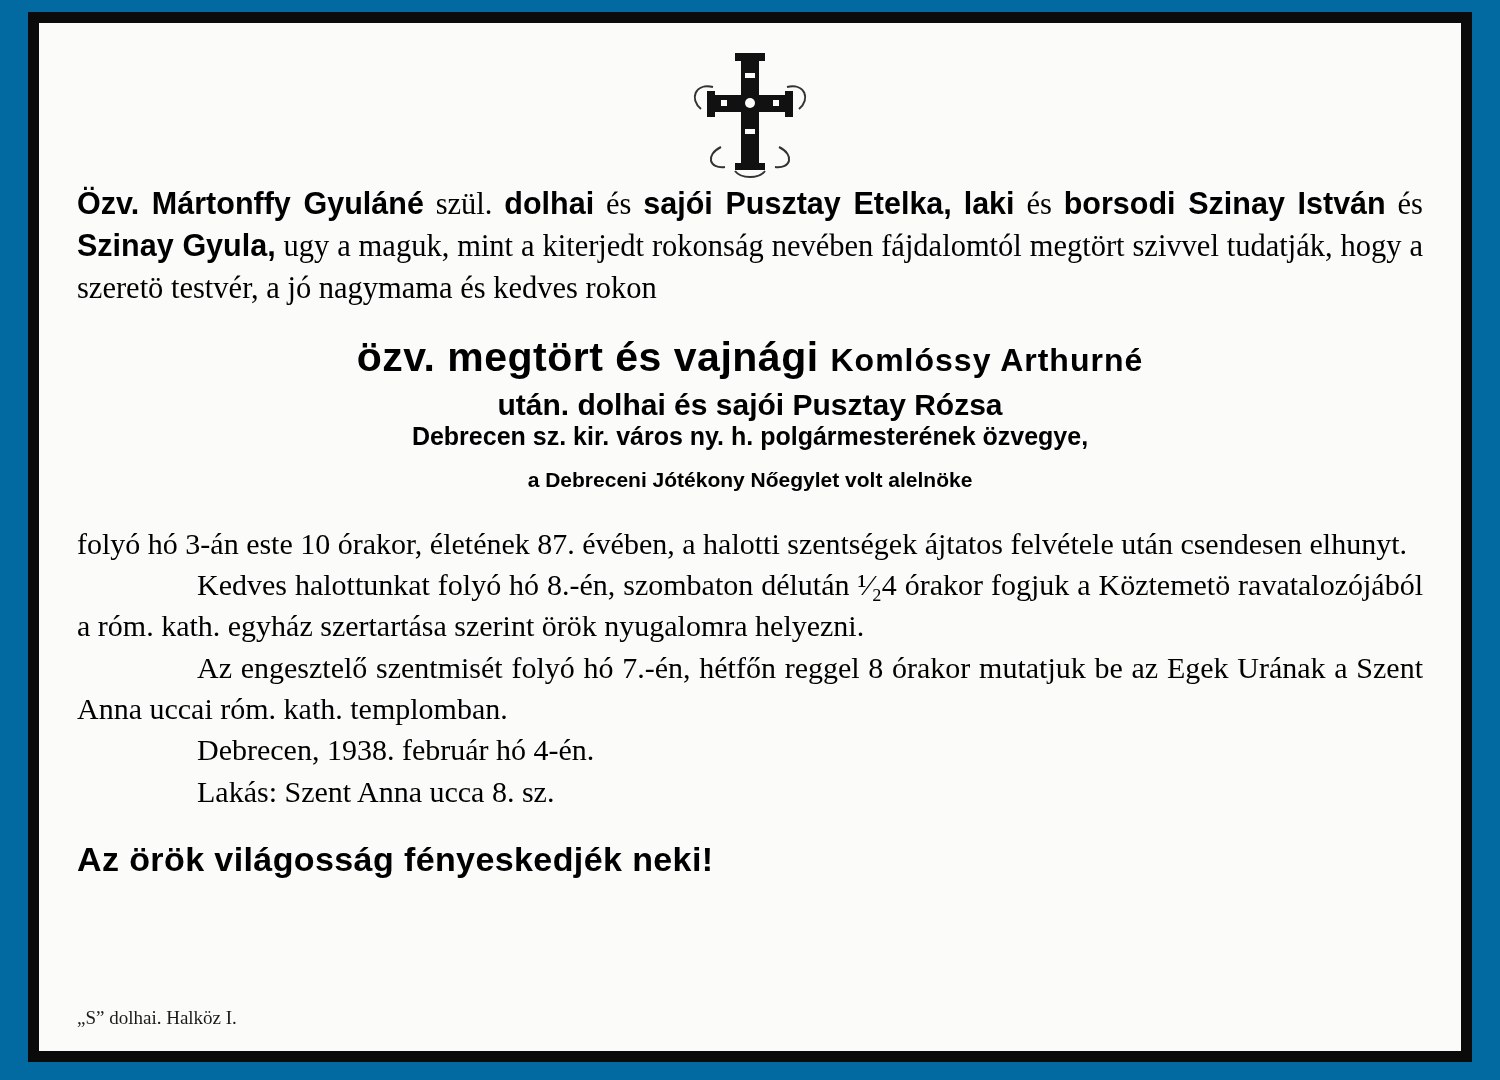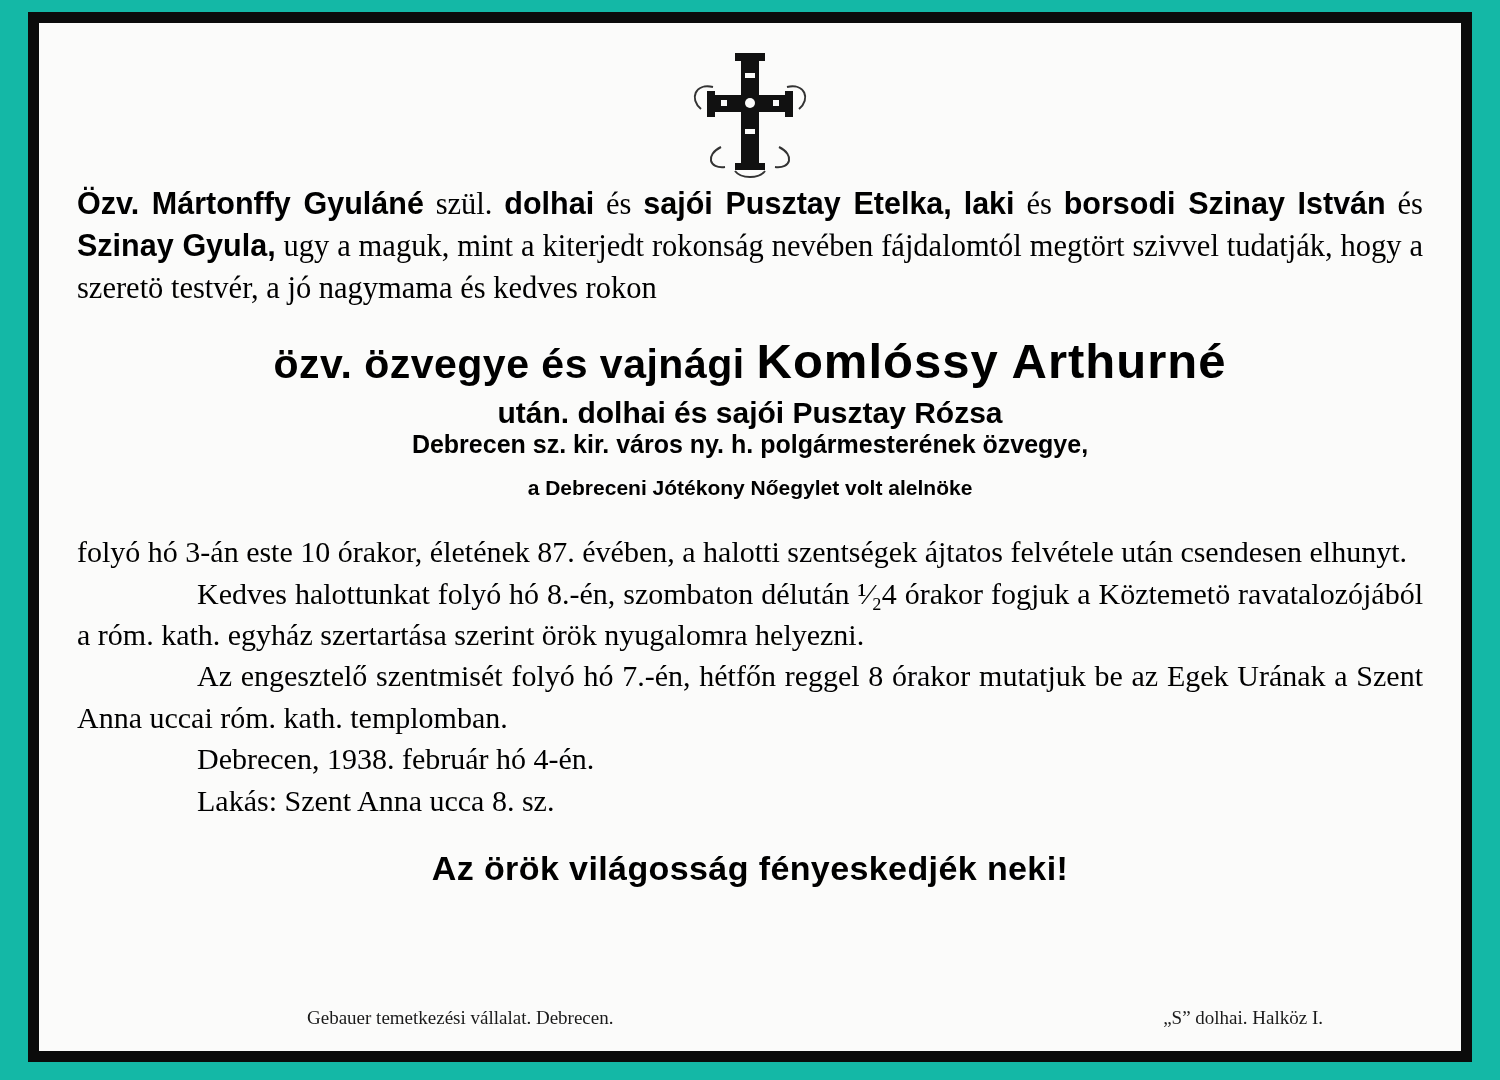--- a/index.html
+++ b/index.html
@@ -11,21 +11,21 @@
     width: 1500px;
     height: 1080px;
     font-family: "Liberation Serif", serif;
     color: #000000;
     overflow: hidden;
   }
   .page {
     position: relative;
     width: 1500px;
     height: 1080px;
-    background: #14b8a6;
+    background: #0369a1;
   }
   
   .page::before {
     content: "";
     position: absolute;
     inset: 0;
     background:
       radial-gradient(circle at 20% 15%, rgba(0,0,0,0.03) 0 2px, transparent 3px),
       radial-gradient(circle at 72% 62%, rgba(0,0,0,0.025) 0 2px, transparent 3px),
       radial-gradient(circle at 45% 90%, rgba(0,0,0,0.02) 0 2px, transparent 3px);
@@ -70,21 +70,21 @@
   }
   .name-main {
     font-family: "Liberation Sans", sans-serif;
     font-weight: bold;
     font-size: 41px;
     letter-spacing: 0.5px;
     line-height: 1.1;
     white-space: nowrap;
   }
   .name-main .big {
-    font-size: 49px;
+    font-size: 32px;
     letter-spacing: 1px;
   }
   .name-sub1 {
     font-family: "Liberation Sans", sans-serif;
     font-weight: bold;
     font-size: 30px;
     margin-top: 7px;
   }
   .name-sub2 {
     font-family: "Liberation Sans", sans-serif;
@@ -103,21 +103,20 @@
   }
   .body-text p {
     font-size: 30px;
     line-height: 1.38;
     text-align: justify;
     margin: 0;
   }
   .indent { text-indent: 120px; }
   .nojust { text-align: right; text-indent: 120px; }
   .closing {
-    text-align: center;
     font-family: "Liberation Sans", sans-serif;
     font-weight: bold;
     font-size: 34px;
     margin-top: 28px;
     letter-spacing: 0.4px;
   }
   .footer {
     position: absolute;
     left: 38px;
     right: 38px;
@@ -164,36 +163,35 @@
             <path d="M104 104 C120 112, 116 126, 100 124"></path>
             <path d="M60 128 C66 136, 84 136, 90 128"></path>
           </g>
         </svg>
       </div>
 
       <p class="lead"><span class="b">Özv. Mártonffy Gyuláné</span><span class="reg"> szül. </span><span class="b">dolhai</span><span class="reg"> és </span><span class="b">sajói Pusztay Etelka,</span>
       <span class="b">laki</span><span class="reg"> és </span><span class="b">borsodi Szinay István</span><span class="reg"> és </span><span class="b">Szinay Gyula,</span><span class="reg"> ugy a maguk, mint a kiterjedt rokonság nevében fájdalomtól megtört szivvel tudatják, hogy a szeretö testvér, a jó nagymama és kedves rokon</span></p>
 
       <div class="name-block">
-        <div class="name-main"><span>özv. özvegye és vajnági</span> <span class="big">Komlóssy Arthurné</span></div>
+        <div class="name-main"><span>özv. megtört és vajnági</span> <span class="big">Komlóssy Arthurné</span></div>
         <div class="name-sub1">után. dolhai és sajói Pusztay Rózsa</div>
         <div class="name-sub2">Debrecen sz. kir. város ny. h. polgármesterének özvegye,</div>
         <div class="name-sub3">a Debreceni Jótékony Nőegylet volt alelnöke</div>
       </div>
 
       <div class="body-text">
         <p>folyó hó 3-án este 10 órakor, életének 87. évében, a halotti szentségek ájtatos felvétele után csendesen elhunyt.</p>
         <p class="indent">Kedves halottunkat folyó hó 8.-én, szombaton délután ¹⁄₂4 órakor fogjuk a Köztemetö ravatalozójából a róm. kath. egyház szertartása szerint örök nyugalomra helyezni.</p>
         <p class="indent">Az engesztelő szentmisét folyó hó 7.-én, hétfőn reggel 8 órakor mutatjuk be az Egek Urának a Szent Anna uccai róm. kath. templomban.</p>
         <p class="nojust">Debrecen, 1938. február hó 4-én.</p>
         <p class="nojust">Lakás: Szent Anna ucca 8. sz.</p>
       </div>
 
       <div class="closing">Az örök világosság fényeskedjék neki!</div>
 
       <div class="footer">
-        <div class="left">Gebauer temetkezési vállalat. Debrecen.</div>
         <div class="right">„S” dolhai. Halköz I.</div>
       </div>
 
     </div>
   </div>
 </div>
 
 </body></html>

